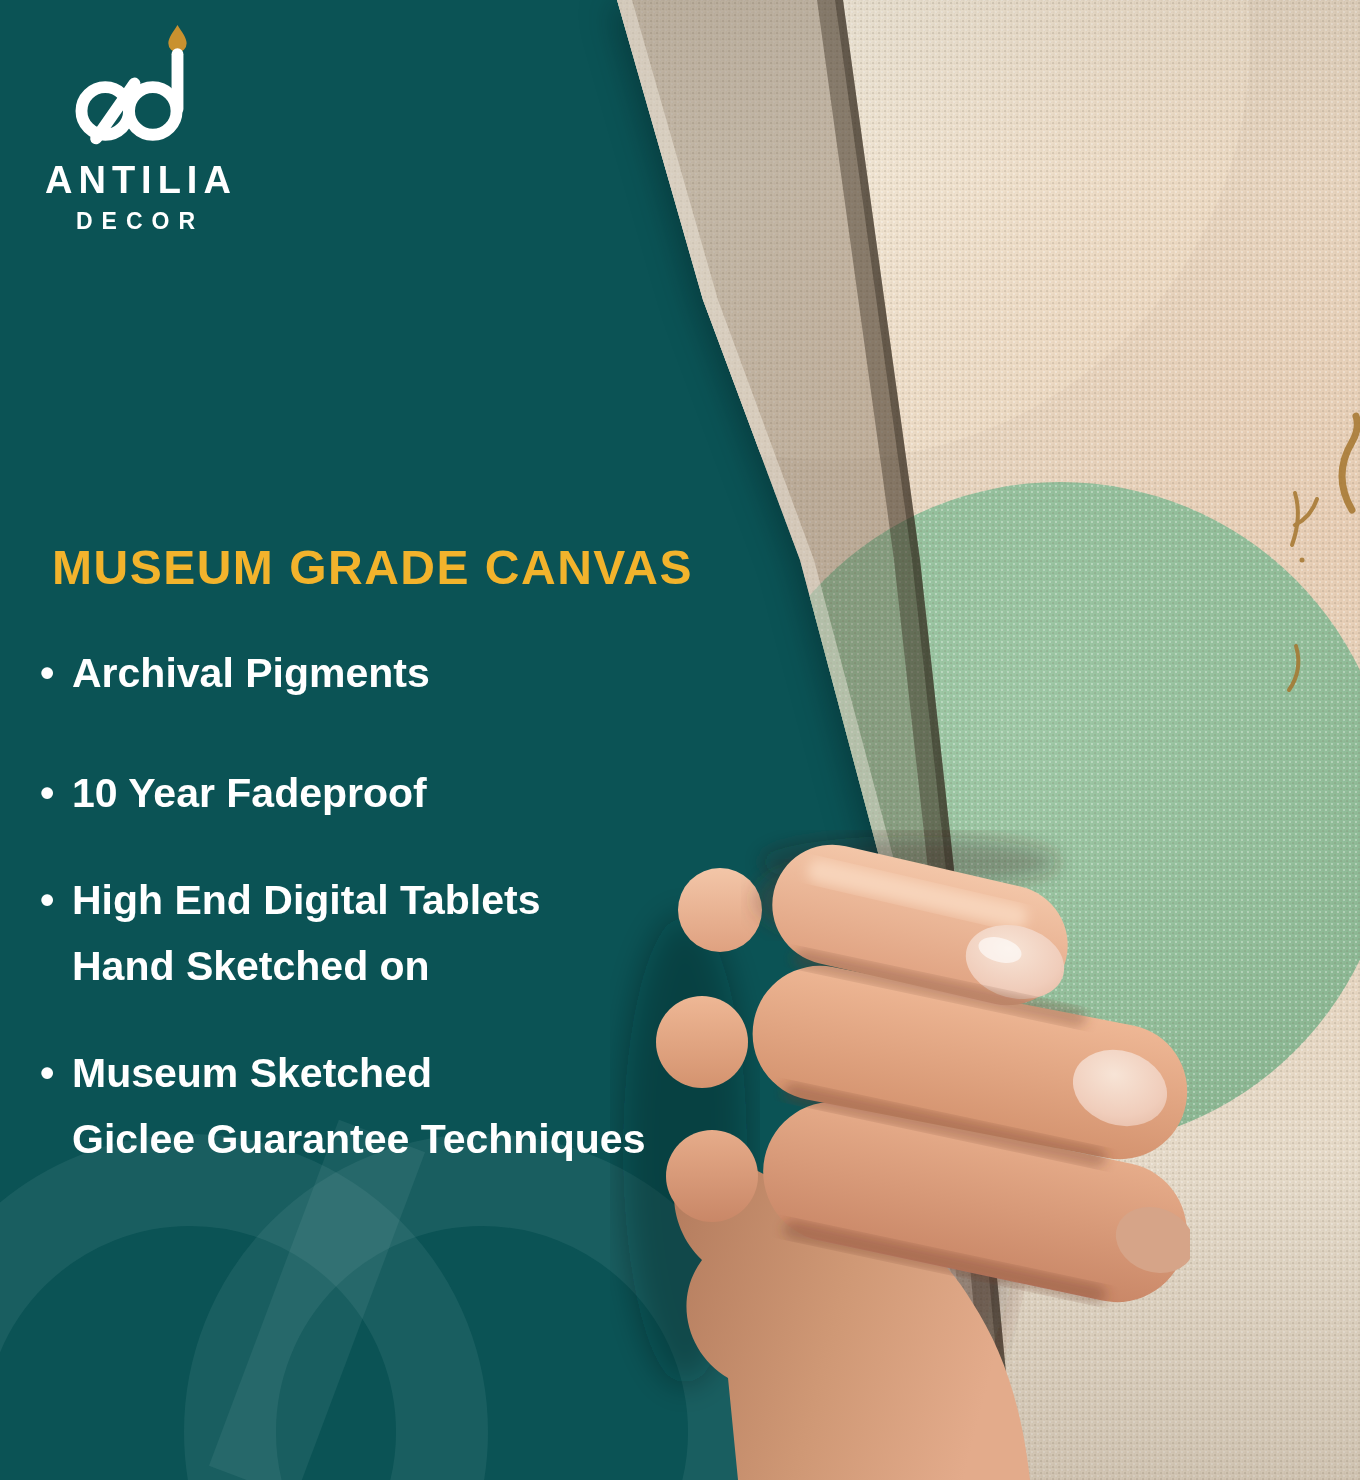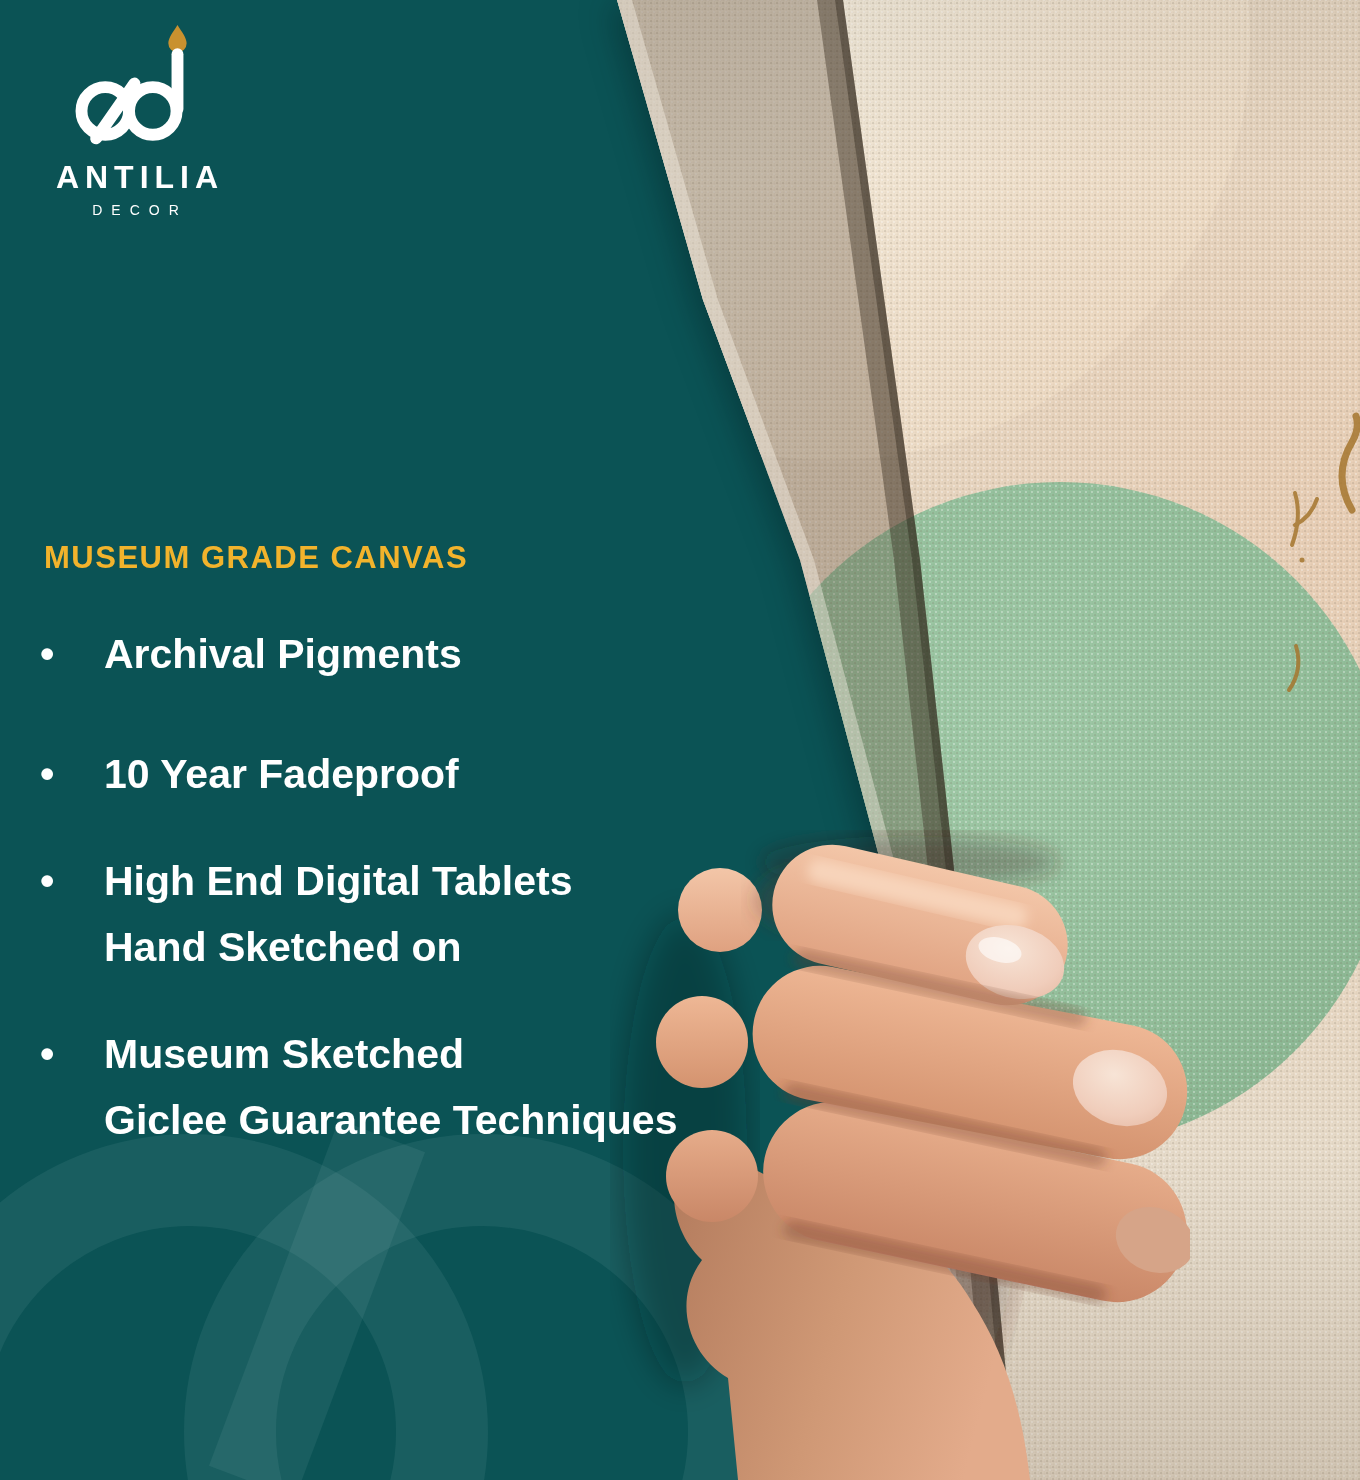--- a/index.html
+++ b/index.html
@@ -59,42 +59,42 @@
   .bottom-edge-shadow{inset:0;background:rgba(90,80,65,.45);
     clip-path:polygon(886px 1260px,898px 1258px,966px 1480px,952px 1480px);}
   .bottom-edge-strip{inset:0;background:linear-gradient(100deg,#f3eee3 0%,#eae4d6 100%);
     clip-path:polygon(895px 1258px,944px 1250px,1016px 1480px,962px 1480px);}
   
   .hand{position:absolute;left:610px;top:820px;pointer-events:none;}
   
   .brand{position:absolute;left:45px;top:25px;width:190px;text-align:center;color:#fff;}
   .brand .monogram{display:block;margin:0 auto;}
   .brand-name{
-    margin-top:6px;font-size:32px;font-weight:700;letter-spacing:6px;
+    margin-top:6px;font-size:38px;font-weight:700;letter-spacing:6px;
     color:var(--body-text,#fff);white-space:nowrap;
   }
   .brand-subtitle{
-    margin-top:6px;font-size:14px;font-weight:400;letter-spacing:9px;
+    margin-top:6px;font-size:23px;font-weight:700;letter-spacing:9px;
     color:var(--body-text,#fff);white-space:nowrap;text-align:center;
   }
   .content{position:absolute;left:40px;top:540px;width:720px;}
   .headline{
-    font-size:31px;font-weight:800;letter-spacing:1.5px;
+    font-size:48px;font-weight:800;letter-spacing:1.5px;
     color:var(--heading-yellow,#F2B32C);white-space:nowrap;
-    margin:0 0 46px 4px;
+    margin:0 0 46px 12px;
   }
   .bullet-list{margin:0;padding:0;list-style:none;}
   .bullet-item{display:flex;align-items:flex-start;color:var(--body-text,#fff);
     font-size:41px;font-weight:600;line-height:1.6;}
   .bullet-item .marker{width:32px;flex:0 0 32px;}
   .bullet-item + .bullet-item{margin-top:0;}
   .bi-1{margin-bottom:54px;}
   .bi-2{margin-bottom:42px;}
   .bi-3{margin-bottom:42px;}
-  .bullet-lines span{display:block;white-space:nowrap;margin-left:32px;}
+  .bullet-lines span{display:block;white-space:nowrap;}
 </style>
 </head>
 <body>
 
 <div id="stage">
 
   <svg class="watermark" width="1360" height="1480" viewBox="0 0 1360 1480" aria-hidden="true">
     <g stroke="rgba(215,240,235,0.07)" stroke-width="92" fill="none">
       <circle cx="190" cy="1432" r="252"></circle>
       <circle cx="482" cy="1432" r="252"></circle>

